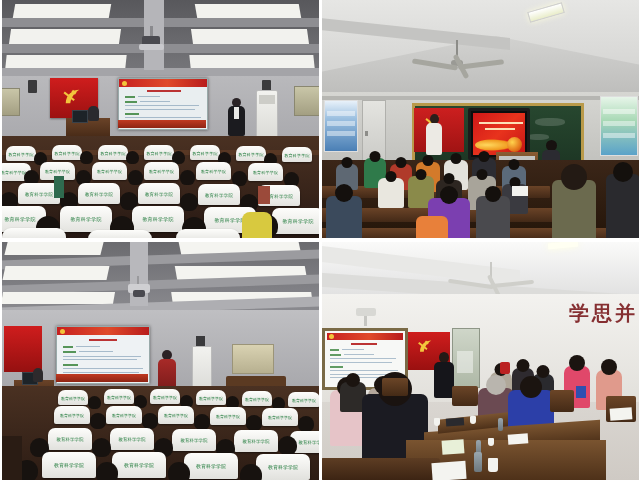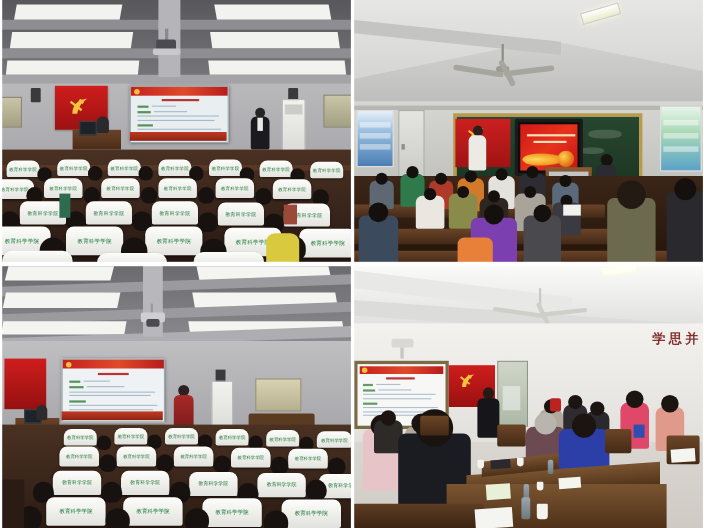--- a/index.html
+++ b/index.html
@@ -109,21 +109,21 @@
   .p3 .head{position:absolute;border-radius:50% 50% 42% 42%;background:#17120f;}
 
   
   .p4{position:absolute;inset:0;background:linear-gradient(#f0efec,#cfcac4);}
   .p4 .ceil{position:absolute;left:0;top:0;width:320px;height:62px;background:linear-gradient(#fbfbfa,#dedede);}
   .p4 .cbeam{position:absolute;background:#e8e8e6;}
   .p4 .tube{position:absolute;left:228px;top:2px;width:30px;height:6px;background:#fffff2;box-shadow:0 0 7px rgba(255,255,225,.9);transform:rotate(-6deg);}
   .p4 .fanrod{position:absolute;left:170px;top:22px;width:2px;height:20px;background:#c9c9c5;}
   .p4 .blade{position:absolute;height:4px;background:#cfcfca;border-radius:2px;}
   .p4 .wall{position:absolute;left:0;top:54px;width:320px;height:108px;background:linear-gradient(#f3f2ef,#e2e0db);}
-  .p4 .calli{position:absolute;right:2px;top:60px;color:#7d1f22;font-size:12px;font-family:"DejaVu Serif",serif;letter-spacing:3px;white-space:nowrap;opacity:.92;font-weight:700;}
+  .p4 .calli{position:absolute;right:2px;top:60px;color:#7d1f22;font-size:20px;font-family:"DejaVu Serif",serif;letter-spacing:3px;white-space:nowrap;opacity:.92;font-weight:700;}
   .p4 .wb{position:absolute;left:2px;top:88px;width:80px;height:56px;background:#f7f8f6;border:3px solid #7a6a46;}
   .p4 .wb .hdr{position:absolute;left:2px;top:2px;right:2px;height:7px;background:linear-gradient(90deg,#c62020,#e04a2a 55%,#b81c1c);}
   .p4 .wb .ttl{position:absolute;left:26px;top:12px;width:26px;height:2px;background:#b33;}
   .p4 .line{position:absolute;height:1.3px;background:#8fa8bd;opacity:.7;}
   .p4 .gline{position:absolute;height:1.5px;background:#2f7d32;opacity:.75;}
   .p4 .proj{position:absolute;left:36px;top:68px;width:20px;height:8px;background:#d8d8d4;border-radius:2px;}
   .p4 .flag{position:absolute;left:88px;top:92px;width:42px;height:38px;background:linear-gradient(#cf1d1d,#9a1010);}
   .p4 .flag .emb{position:absolute;left:9px;top:6px;width:18px;height:17px;}
   .p4 .door{position:absolute;left:132px;top:88px;width:26px;height:58px;background:linear-gradient(#cfd6c9,#aeb8a6);border:1px solid #8e9687;}
   .p4 .door .pl{position:absolute;left:4px;top:22px;width:16px;height:22px;background:rgba(255,255,255,.45);}

